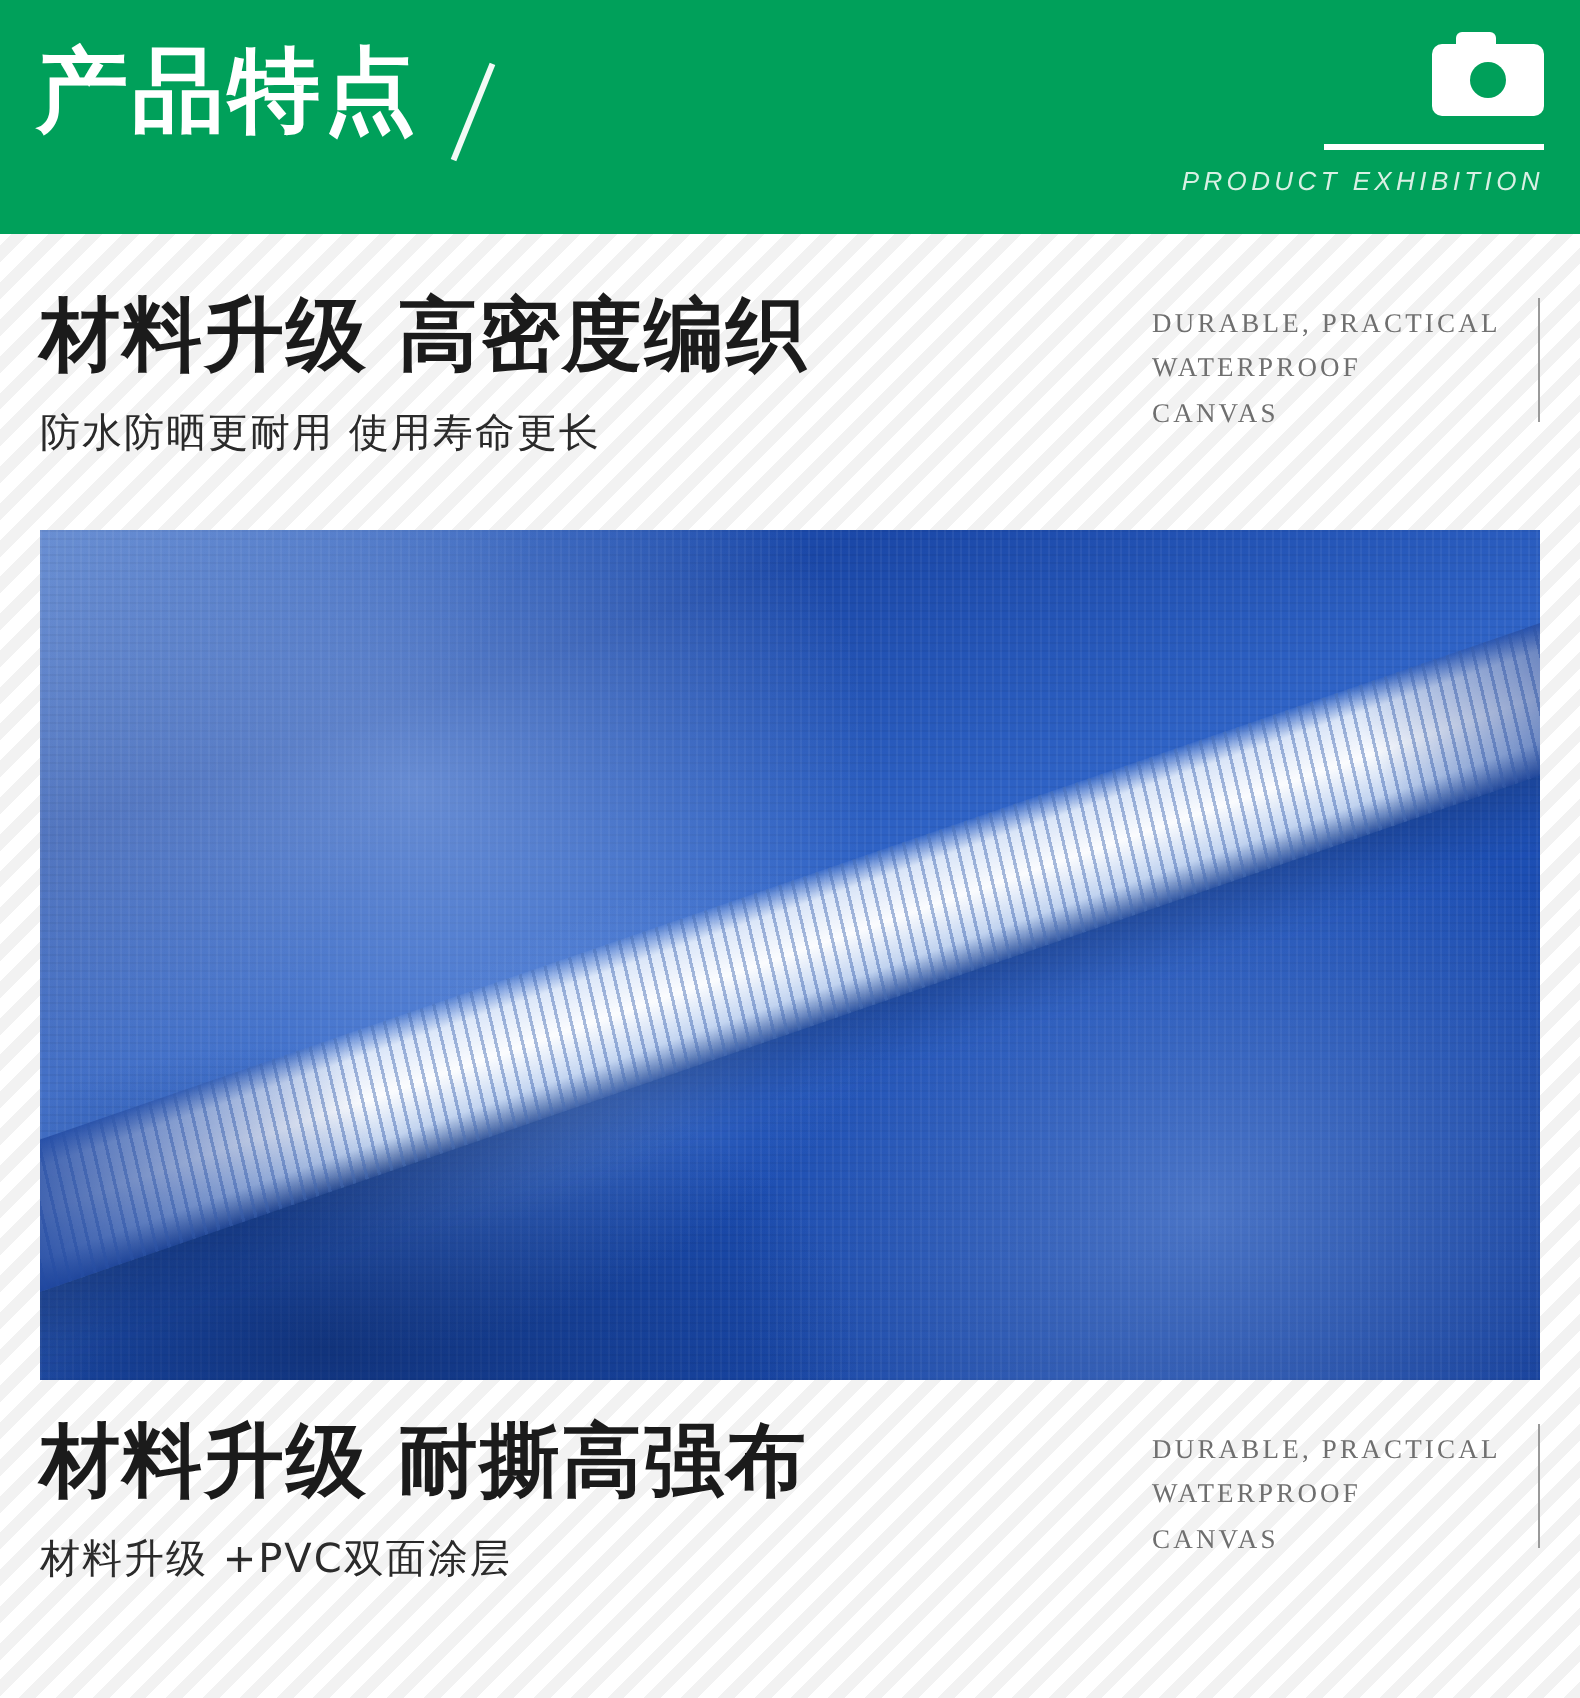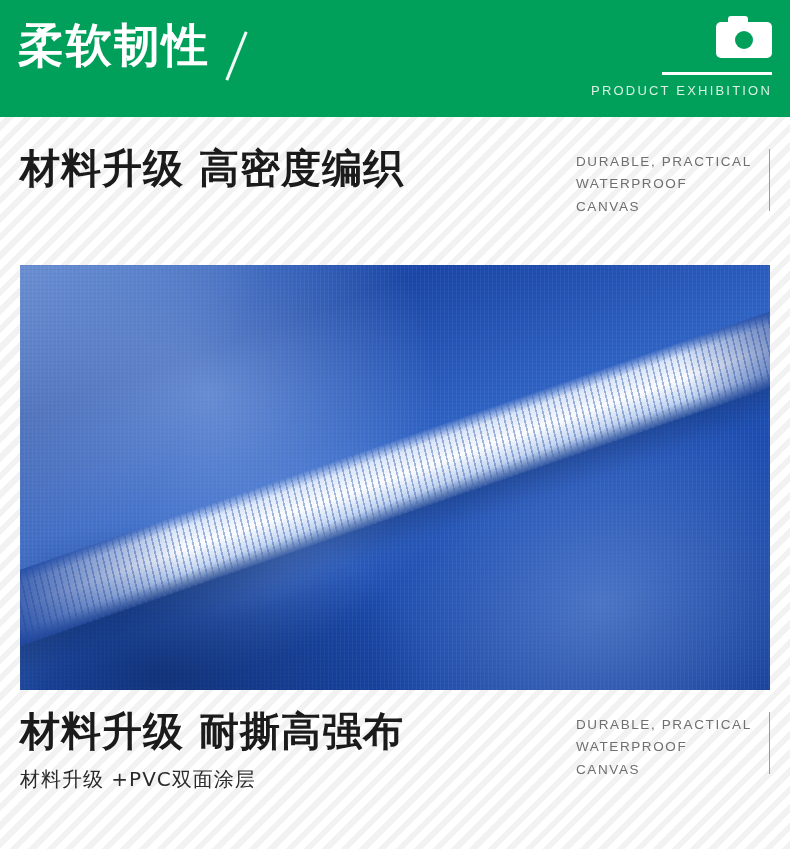--- a/index.html
+++ b/index.html
@@ -67,20 +67,21 @@
   }
   .header-sub {
     position: absolute;
     right: 18px;
     top: 83px;
     font-family: "Liberation Sans", sans-serif;
     font-size: 13px;
     letter-spacing: 2.2px;
     color: #d9f0e4;
     white-space: nowrap;
+    font-style: italic;
   }
   .camera-icon {
     position: absolute;
     right: 18px;
     top: 14px;
     width: 56px;
     height: 44px;
   }
   .camera-body {
     position: absolute;
@@ -156,21 +157,21 @@
   .eng-block::after {
     content: "";
     position: absolute;
     right: 0;
     top: 4px;
     width: 1px;
     height: 62px;
     background: #9a9a9a;
   }
   .eng-line {
-    font-family: Liberation Sans, sans-serif;
+    font-family: Liberation Serif, serif;
     font-size: 13.5px;
     letter-spacing: 1.6px;
     color: #6f6f6f;
     line-height: 1.65;
     white-space: nowrap;
   }
 
   
   .photo-wrap {
     position: relative;
@@ -287,37 +288,38 @@
     background: linear-gradient(180deg, rgba(8,28,75,0.42) 0%, rgba(8,28,75,0.0) 100%);
     filter: blur(6px);
   }
 </style>
 </head>
 <body>
 
 <div class="page">
 
   <div class="header">
-    <div class="header-title">柔软韧性</div>
+    <div class="header-title">产品特点</div>
     <div class="header-slash"></div>
 
     <div class="camera-icon">
       <div class="camera-bump"></div>
       <div class="camera-body"></div>
       <div class="camera-lens"></div>
     </div>
 
     <div class="header-rule"></div>
     <div class="header-sub">PRODUCT EXHIBITION</div>
   </div>
 
   <div class="section sec-top">
     <div class="sec-row">
       <div>
         <div class="headline">材料升级 高密度编织</div>
+        <div class="subline">防水防晒更耐用  使用寿命更长</div>
       </div>
       <div class="eng-block">
         <div class="eng-line">DURABLE, PRACTICAL</div>
         <div class="eng-line">WATERPROOF</div>
         <div class="eng-line">CANVAS</div>
       </div>
     </div>
   </div>
 
   <div class="photo-wrap">

